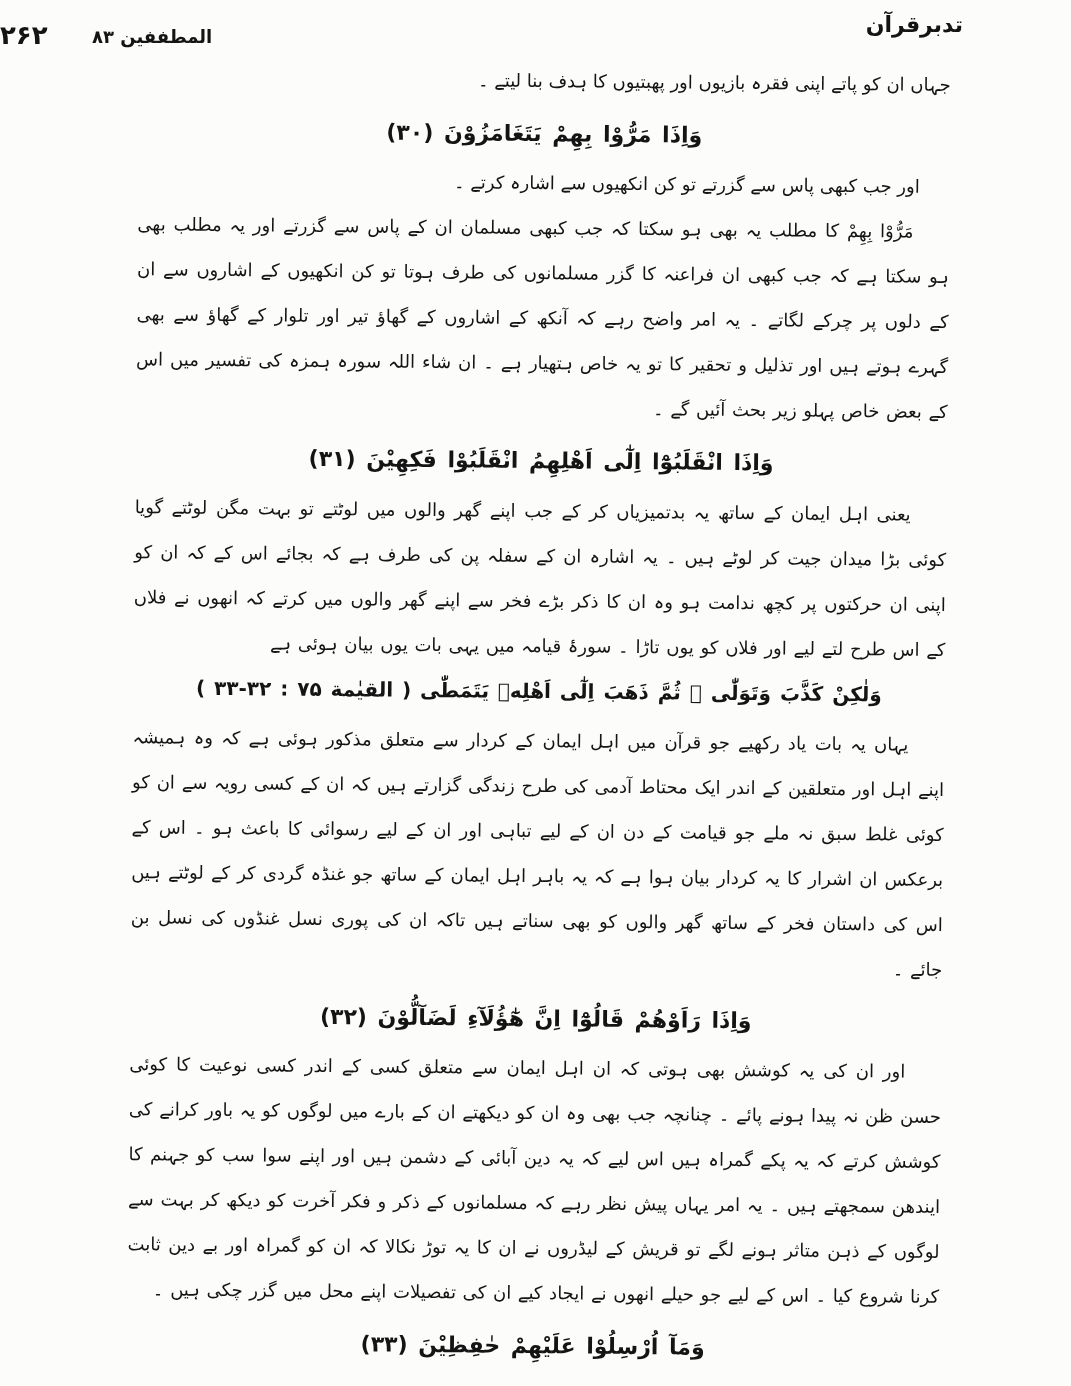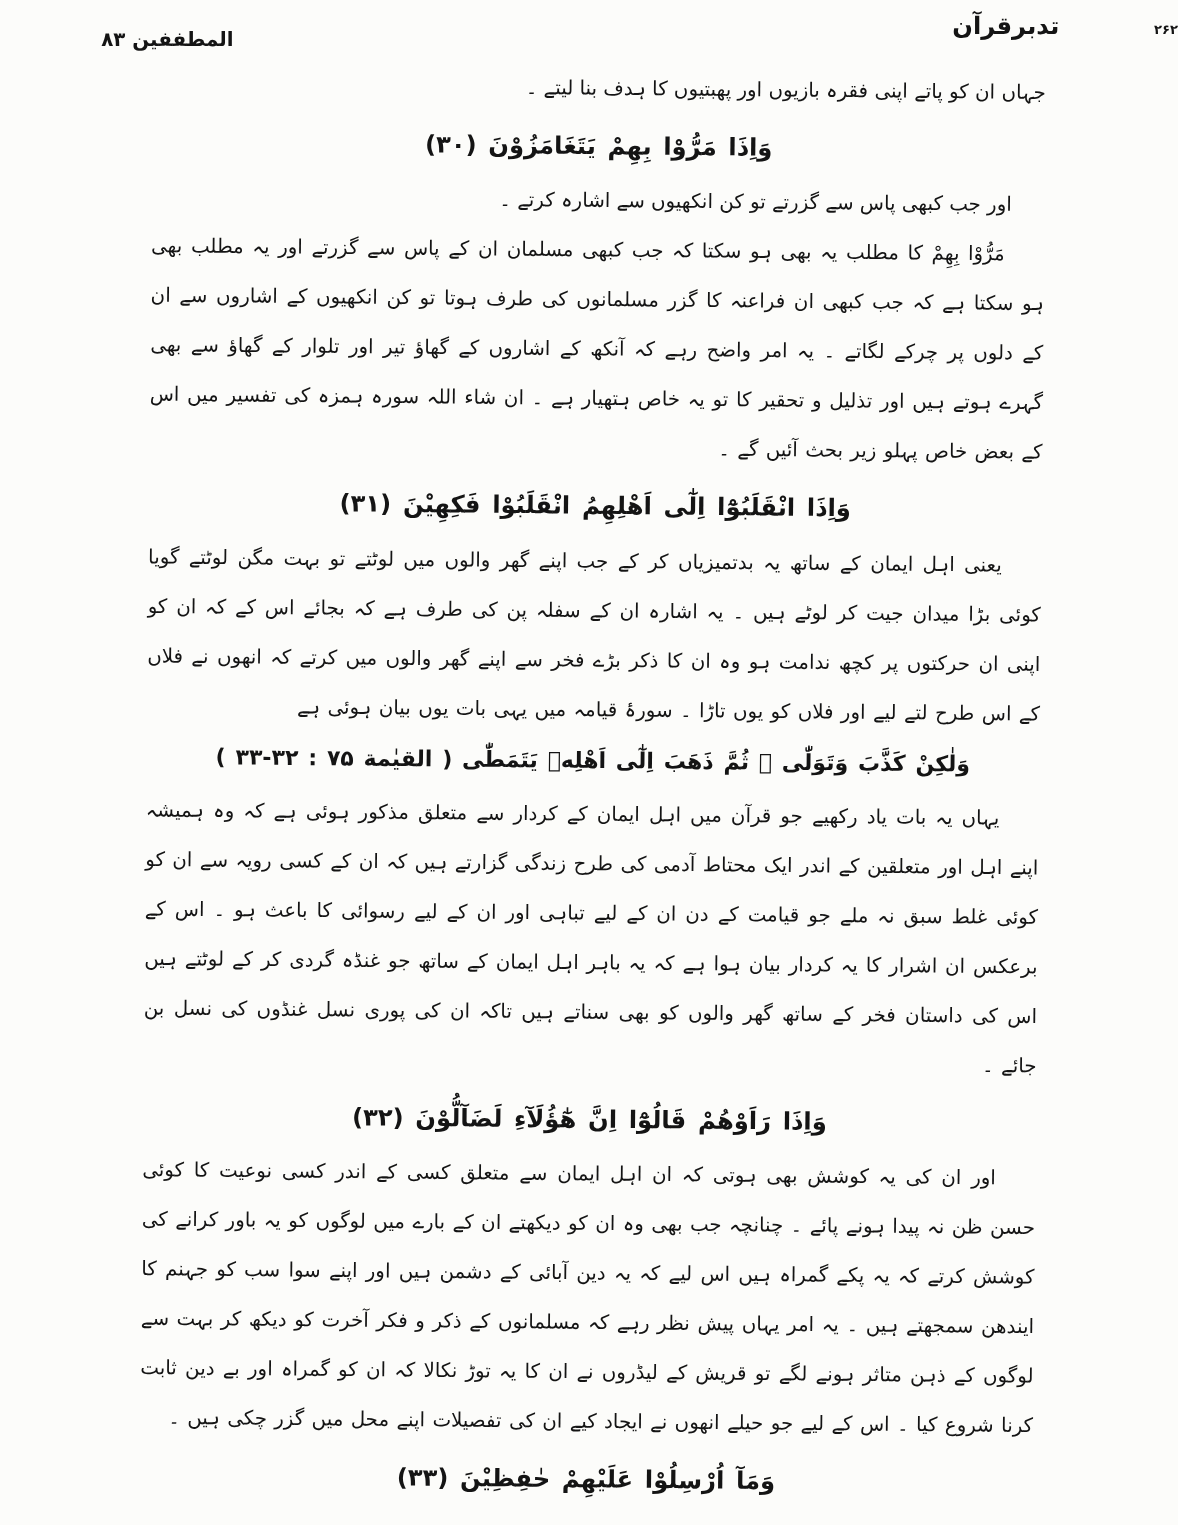--- a/index.html
+++ b/index.html
@@ -35,22 +35,22 @@
     top: 2px;
     font-size: 22px;
     font-weight: bold;
     letter-spacing: 0.5px;
   }
   .page-number {
     position: absolute;
     left: 0;
     right: 0;
     top: 10px;
-    text-align: right;
-    font-size: 12px;
+    text-align: left;
+    font-size: 26px;
     font-weight: bold;
   }
   .surah-ref {
     position: absolute;
     left: 92px;
     top: 16px;
     font-size: 18px;
     font-weight: bold;
   }
   

